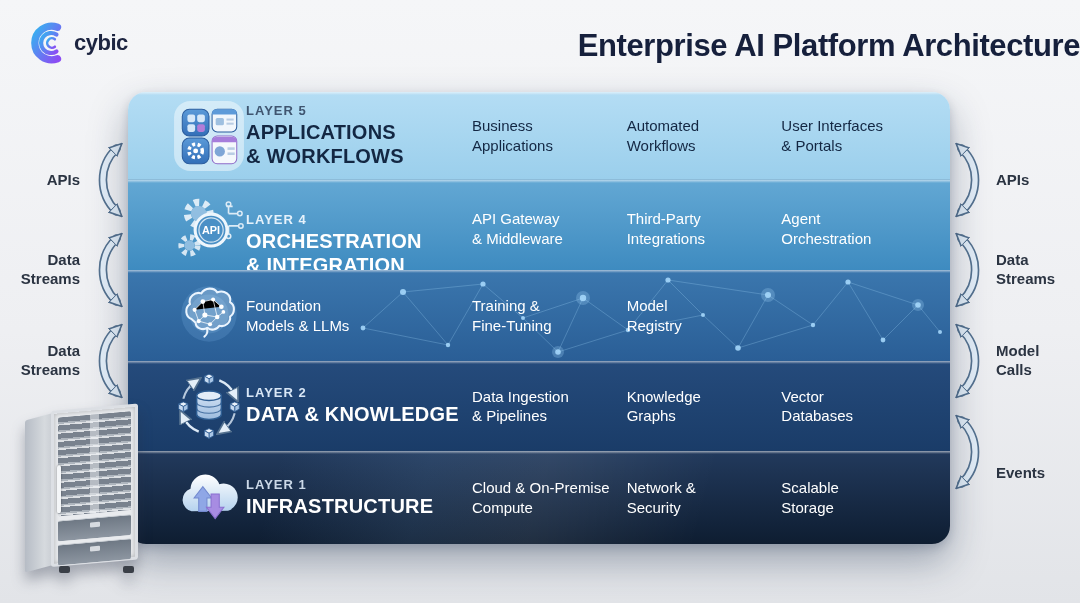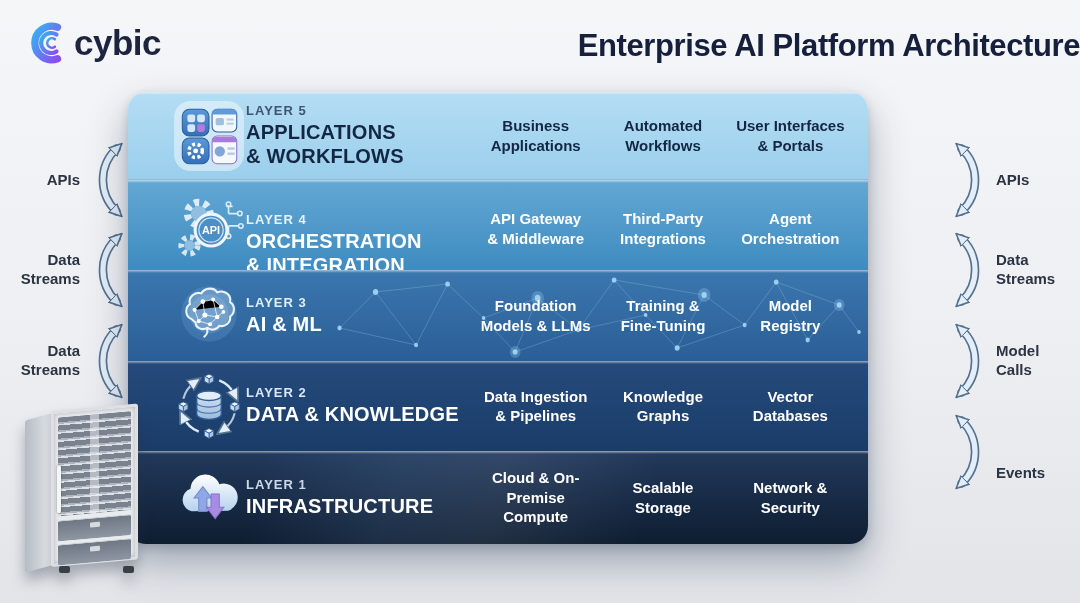--- a/index.html
+++ b/index.html
@@ -6,29 +6,29 @@
   html,body { width:1080px; height:603px; }
   body {
     font-family:"Liberation Sans", sans-serif;
     background:linear-gradient(180deg,#f5f6f8 0%,#eeeff2 55%,#e2e4e8 100%);
     overflow:hidden; position:relative;
   }
   #canvas { position:absolute; inset:0; }
 
   
   .brand { position:absolute; left:26px; top:22px; display:flex; align-items:center; gap:6px; }
-  .brand-name { font-size:35px; font-weight:800; color:#1c2440; letter-spacing:-.5px; }
+  .brand-name { font-size:22px; font-weight:800; color:#1c2440; letter-spacing:-.5px; }
   .title {
     position:absolute; left:0; right:0; top:28px; text-align:right;
     font-size:31px; font-weight:800; color:#16203c; letter-spacing:-.4px;
   }
 
   
   .stack {
-    position:absolute; left:128px; top:92px; width:740px; height:452px;
+    position:absolute; left:128px; top:92px; width:822px; height:452px;
     border-radius:18px; overflow:hidden; z-index:2;
     box-shadow:0 18px 38px rgba(25,45,75,.35), 0 4px 10px rgba(25,45,75,.18);
     display:grid; grid-template-rows:88px 90px 91px 90px 93px;
   }
   .layer-row {
     position:relative; display:grid;
     grid-template-columns:118px 226px 1fr 1fr 1fr;
     align-items:center; padding-right:14px; overflow:hidden;
   }
   .layer-row::before {
@@ -36,21 +36,21 @@
     background:linear-gradient(rgba(255,255,255,.55),rgba(255,255,255,0)); pointer-events:none;
   }
   .row-apps { border-bottom:1px solid rgba(110,160,195,.55); }
   .row-infra::after {
     content:""; position:absolute; inset:0; pointer-events:none;
     background:linear-gradient(105deg,transparent 18%,rgba(130,170,210,.12) 36%,rgba(255,255,255,.08) 50%,transparent 70%);
   }
   .icon-cell { display:flex; justify-content:center; align-items:center; position:relative; z-index:3;padding-left:44px; }
   .eyebrow { font-size:13px; font-weight:600; letter-spacing:1px; margin-bottom:3px; }
   .lname { font-size:20px; font-weight:800; line-height:1.18; letter-spacing:.2px; white-space:pre-line; }
-  .item { font-size:15px; font-weight:700; line-height:1.3; text-align:center; white-space:pre-line; position:relative; z-index:3; }
+  .item { font-size:15px; font-weight:400; line-height:1.3; text-align:left; white-space:pre-line; position:relative; z-index:3; }
   .label-cell { position:relative; z-index:3; }
   .neural { position:absolute; inset:0; width:100%; height:100%; z-index:1; pointer-events:none; }
 
   
   .side-label {
     position:absolute; font-size:15px; font-weight:700; color:#2b3442;
     line-height:1.25; white-space:pre-line; z-index:1;
   }
   .side-label.lft { left:6px; width:74px; text-align:right; }
   .side-label.rgt { left:996px; width:84px; text-align:left; }
@@ -249,24 +249,20 @@
               <circle cx="40" cy="20" r="2"></circle>
             <circle cx="48" cy="27" r="2.3"></circle>
               <circle cx="32" cy="35" r="2.5"></circle>
               <circle cx="44" cy="37" r="2.2"></circle>
             <circle cx="26" cy="41" r="2"></circle>
               <circle cx="37" cy="44" r="2"></circle>
               <circle cx="50" cy="32" r="1.8"></circle>
           </g>
         </svg>
       </div>
-      <div class="label-cell">
-        <div class="eyebrow" style="color: rgb(224, 238, 251);">LAYER 3</div>
-        <div class="lname">AI &amp; ML</div>
-      </div>
       <div class="item">Foundation
 Models &amp; LLMs</div>
       <div class="item">Training &amp;
 Fine-Tuning</div>
       <div class="item">Model
 Registry</div>
     </div>
 
     <div class="layer-row" style="background: linear-gradient(rgb(37, 75, 124), rgb(26, 60, 104)); color: rgb(255, 255, 255);">
       <div class="icon-cell">
@@ -321,24 +317,24 @@
           <polygon points="26,49 26,36 21.5,36 30,25 38.5,36 34,36 34,49" fill="#8fa7e6" stroke="#7289cf" stroke-width="1"></polygon>
           <polygon points="38,32 38,45 33.5,45 42,56 50.5,45 46,45 46,32" fill="#a78ce2" stroke="#8a6fd0" stroke-width="1"></polygon>
         </svg>
       </div>
       <div class="label-cell">
         <div class="eyebrow" style="color: rgb(204, 217, 232);">LAYER 1</div>
         <div class="lname">INFRASTRUCTURE</div>
       </div>
       <div class="item">Cloud &amp; On-Premise
 Compute</div>
+      <div class="item">Network &amp;
+Security</div>
       <div class="item">Scalable
 Storage</div>
-      <div class="item">Network &amp;
-Security</div>
     </div>
   </div>
 
   <svg class="arrow lft" style="top:134px" viewBox="0 0 44 92">
       <use href="#arrowC"></use>
     </svg>
   <svg class="arrow lft" style="top:224px" viewBox="0 0 44 92">
       <use href="#arrowC"></use>
     </svg>
   <svg class="arrow lft" style="top:315px" viewBox="0 0 44 92">

